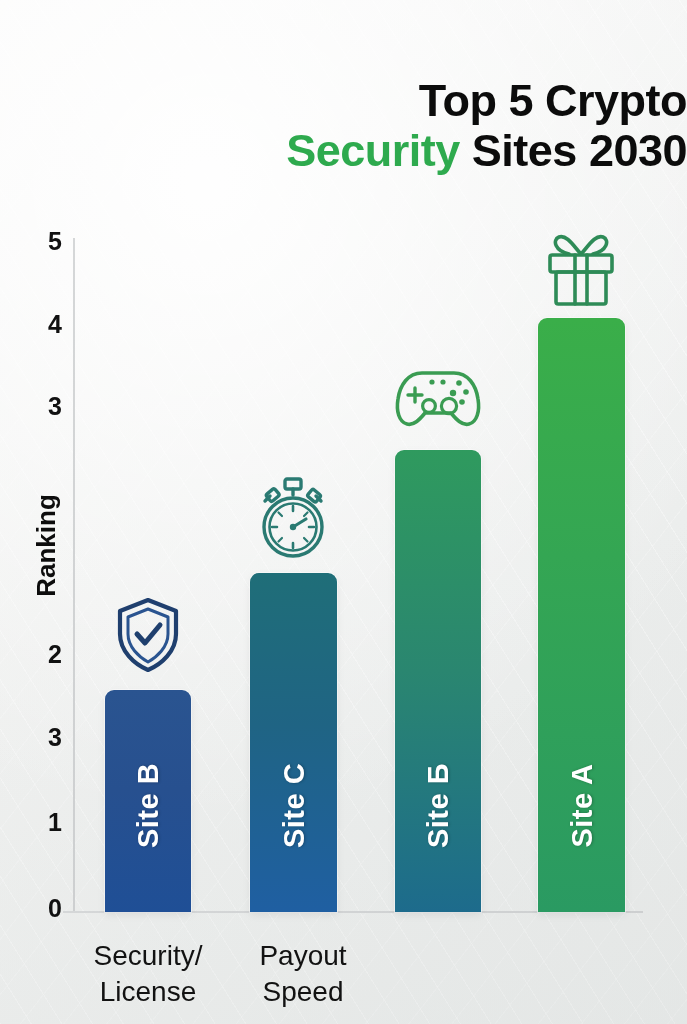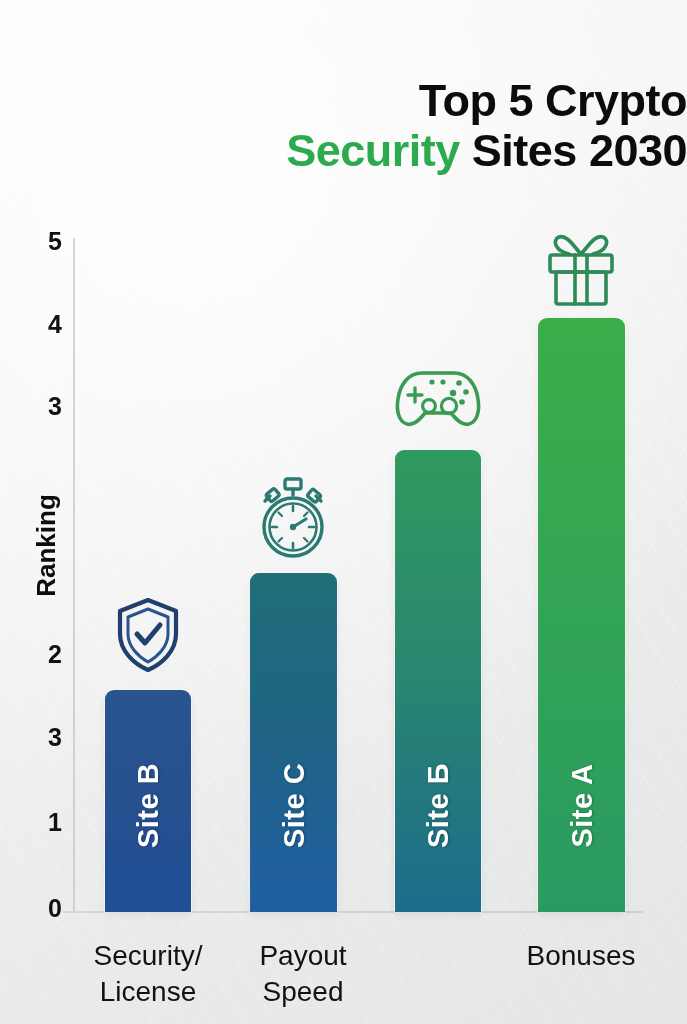--- a/index.html
+++ b/index.html
@@ -248,16 +248,15 @@
         <rect x="9" y="25" width="62" height="17" rx="2.2"></rect>
         <rect x="15" y="42" width="50" height="32" rx="2.2"></rect>
         <path d="M34 25 V74 M46 25 V74"></path>
       </svg>
     </div>
 
     <div class="xlabel" style="left:148px;">Security/
 License</div>
     <div class="xlabel" style="left:295px;margin-left:8px;">Payout
 Speed</div>
-    <div class="xlabel" style="left:581px;">Bonuses</div>
 
   </div>
 </div>
 
 </body></html>

